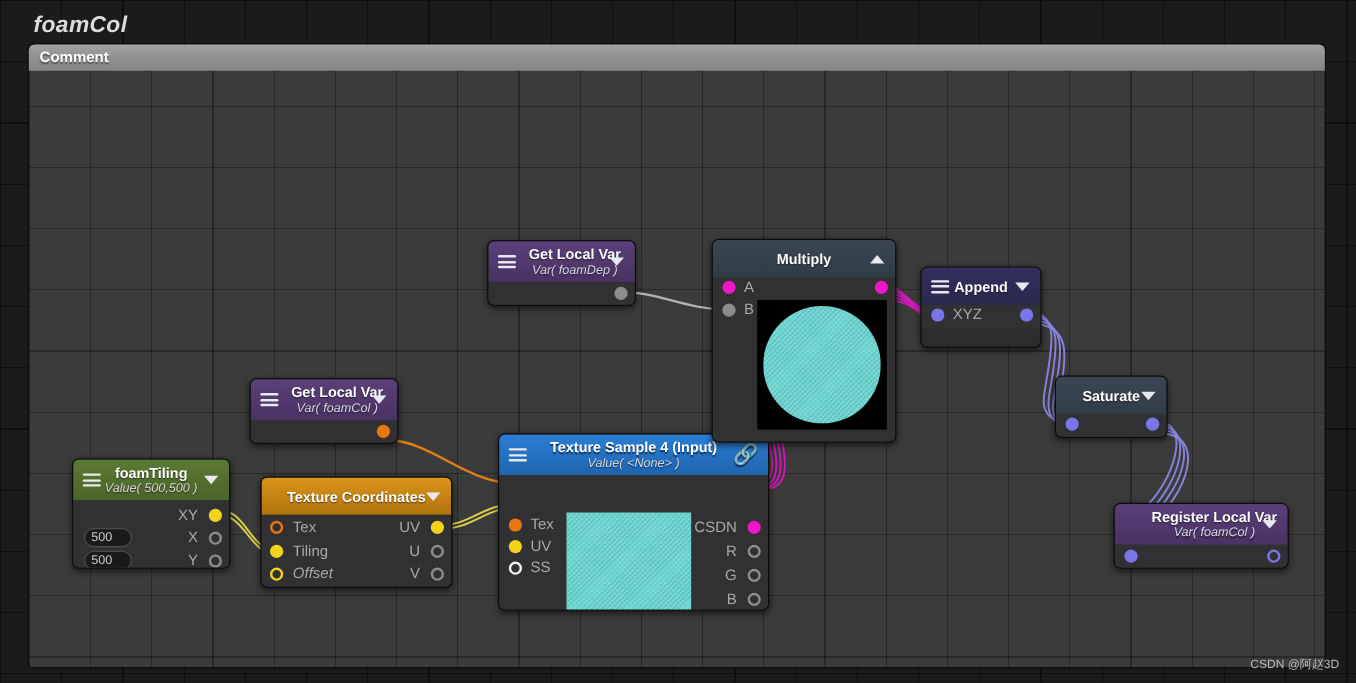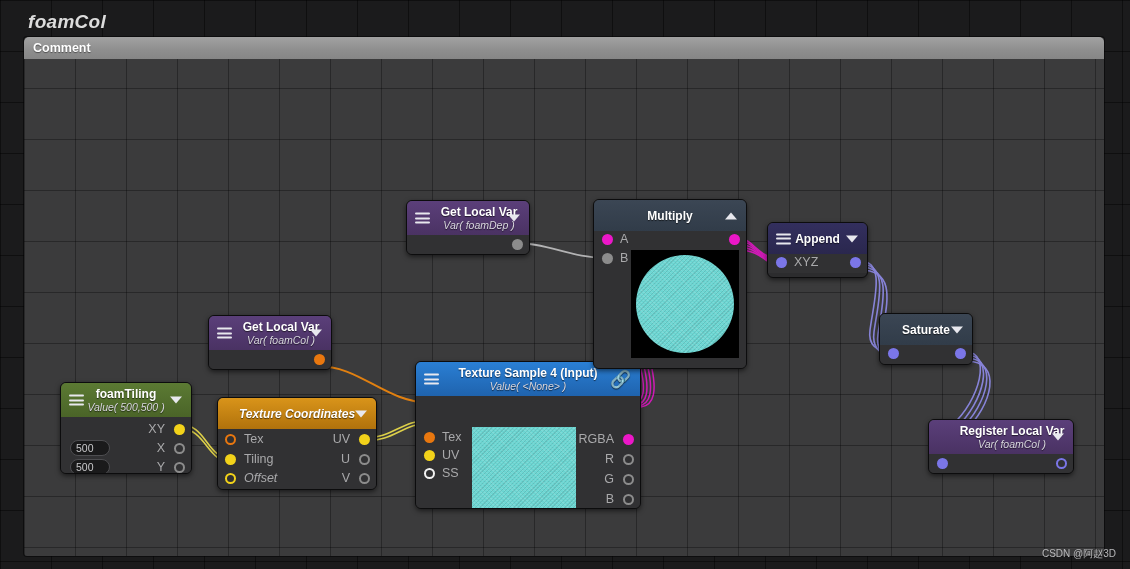--- a/index.html
+++ b/index.html
@@ -95,21 +95,21 @@
   .caret.up { border-top: none; border-bottom: 7px solid #e8e8ee; }
   .chain {
     position: absolute; right: 8px; top: 50%; transform: translateY(-50%);
     color: #eaf4ff; font-size: 17px; line-height: 1;
   }
   .nbody { position: relative; background: #313133; }
 
   
   .h-var    { background: linear-gradient(to bottom, #5b3f7a 0%, #4a3263 100%); padding-left: 28px; }
   .h-value  { background: linear-gradient(to bottom, #5b7a33 0%, #4a6428 100%); }
-  .h-tex    { background: linear-gradient(to bottom, #d9941a 0%, #b0720c 100%); font-style: italic; }
+  .h-tex    { background: linear-gradient(to bottom, #d9941a 0%, #b0720c 100%); }
   .h-sample { background: linear-gradient(to bottom, #2a7fd4 0%, #1f63ae 100%); }
   .h-math   { background: linear-gradient(to bottom, #3b4654 0%, #313c49 100%); }
   .h-append { background: linear-gradient(to bottom, #332f5e 0%, #2a274e 100%); }
 
   
   .port { position: absolute; width: 11px; height: 11px; border-radius: 50%; }
   .port.hollow { background: transparent; border: 2px solid currentColor; width: 11px; height: 11px; }
   .port.solid { background: currentColor; }
   .p-yellow  { color: #f2d21a; }
   .p-orange  { color: #e8770f; }
@@ -315,21 +315,21 @@
     <div class="nbody" style="height:114px;">
       <span class="port solid p-orange" style="left:8px; top:36px;"></span>
       <span class="plabel" style="left:26px; top:34px;">Tex</span>
 
       <span class="port solid p-yellow" style="left:8px; top:54px;"></span>
       <span class="plabel" style="left:26px; top:52px;">UV</span>
 
       <span class="port hollow p-white" style="left:8px; top:72px;"></span>
       <span class="plabel" style="left:26px; top:70px;">SS</span>
 
-      <span class="plabel r" style="right:26px; top:36px;">RGBA</span>
+      <span class="plabel r" style="right:26px; top:36px;">CSDN</span>
       <span class="port solid p-magenta" style="right:6px; top:38px;"></span>
 
       <span class="plabel r" style="right:26px; top:56px;">R</span>
       <span class="port hollow p-gray" style="right:6px; top:58px;"></span>
 
       <span class="plabel r" style="right:26px; top:76px;">G</span>
       <span class="port hollow p-gray" style="right:6px; top:78px;"></span>
 
       <span class="plabel r" style="right:26px; top:96px;">B</span>
       <span class="port hollow p-gray" style="right:6px; top:98px;"></span>
@@ -353,21 +353,21 @@
       <span class="plabel" style="left:26px; top:20px;">B</span>
 
       <span class="port solid p-magenta" style="right:6px; top:3px;"></span>
 
       <span class="preview" style="left:37px; top:19px; width:108px; height:108px;">
         <span class="tex-fill tex-circle" style="left:5px; top:5px; right:5px; bottom:5px;"></span>
       </span>
     </div>
   </div>
 
-  <div class="node" style="left:767px; top:222px; width:101px; height:56px;">
+  <div class="node" style="left:767px; top:222px; width:101px; height:68px;">
     <div class="nhead h-append">
       <span class="burger">
           <i></i>
           <i></i>
           <i></i>
         </span>
       <span class="ntitle">Append</span>
       <span class="caret"></span>
     </div>
     <div class="nbody" style="height:19px;">

